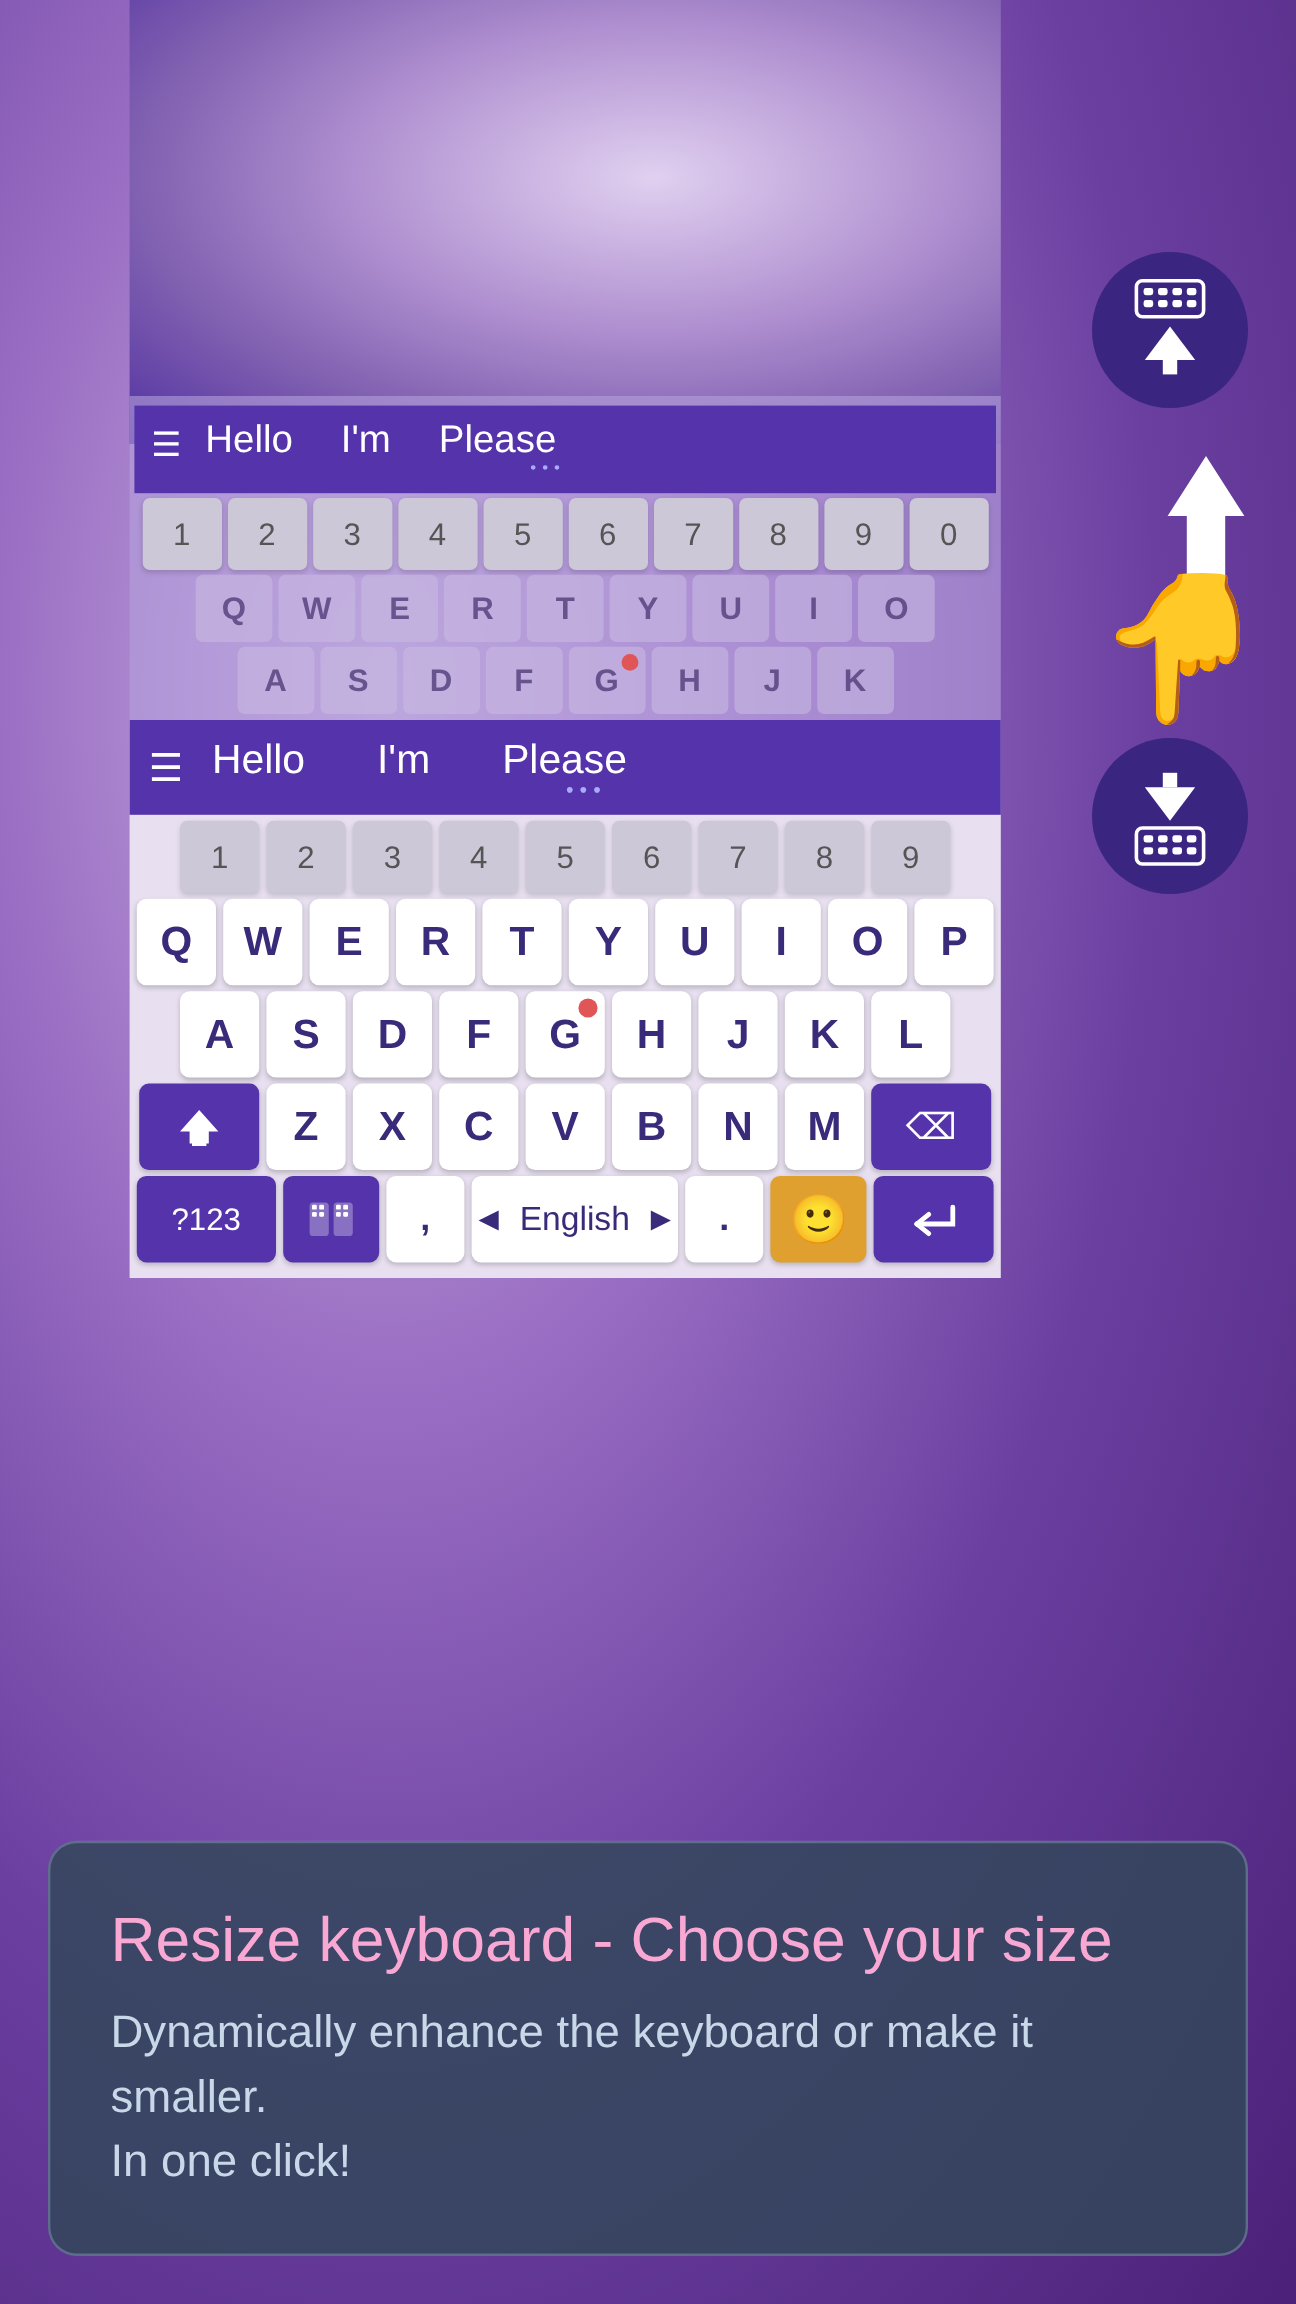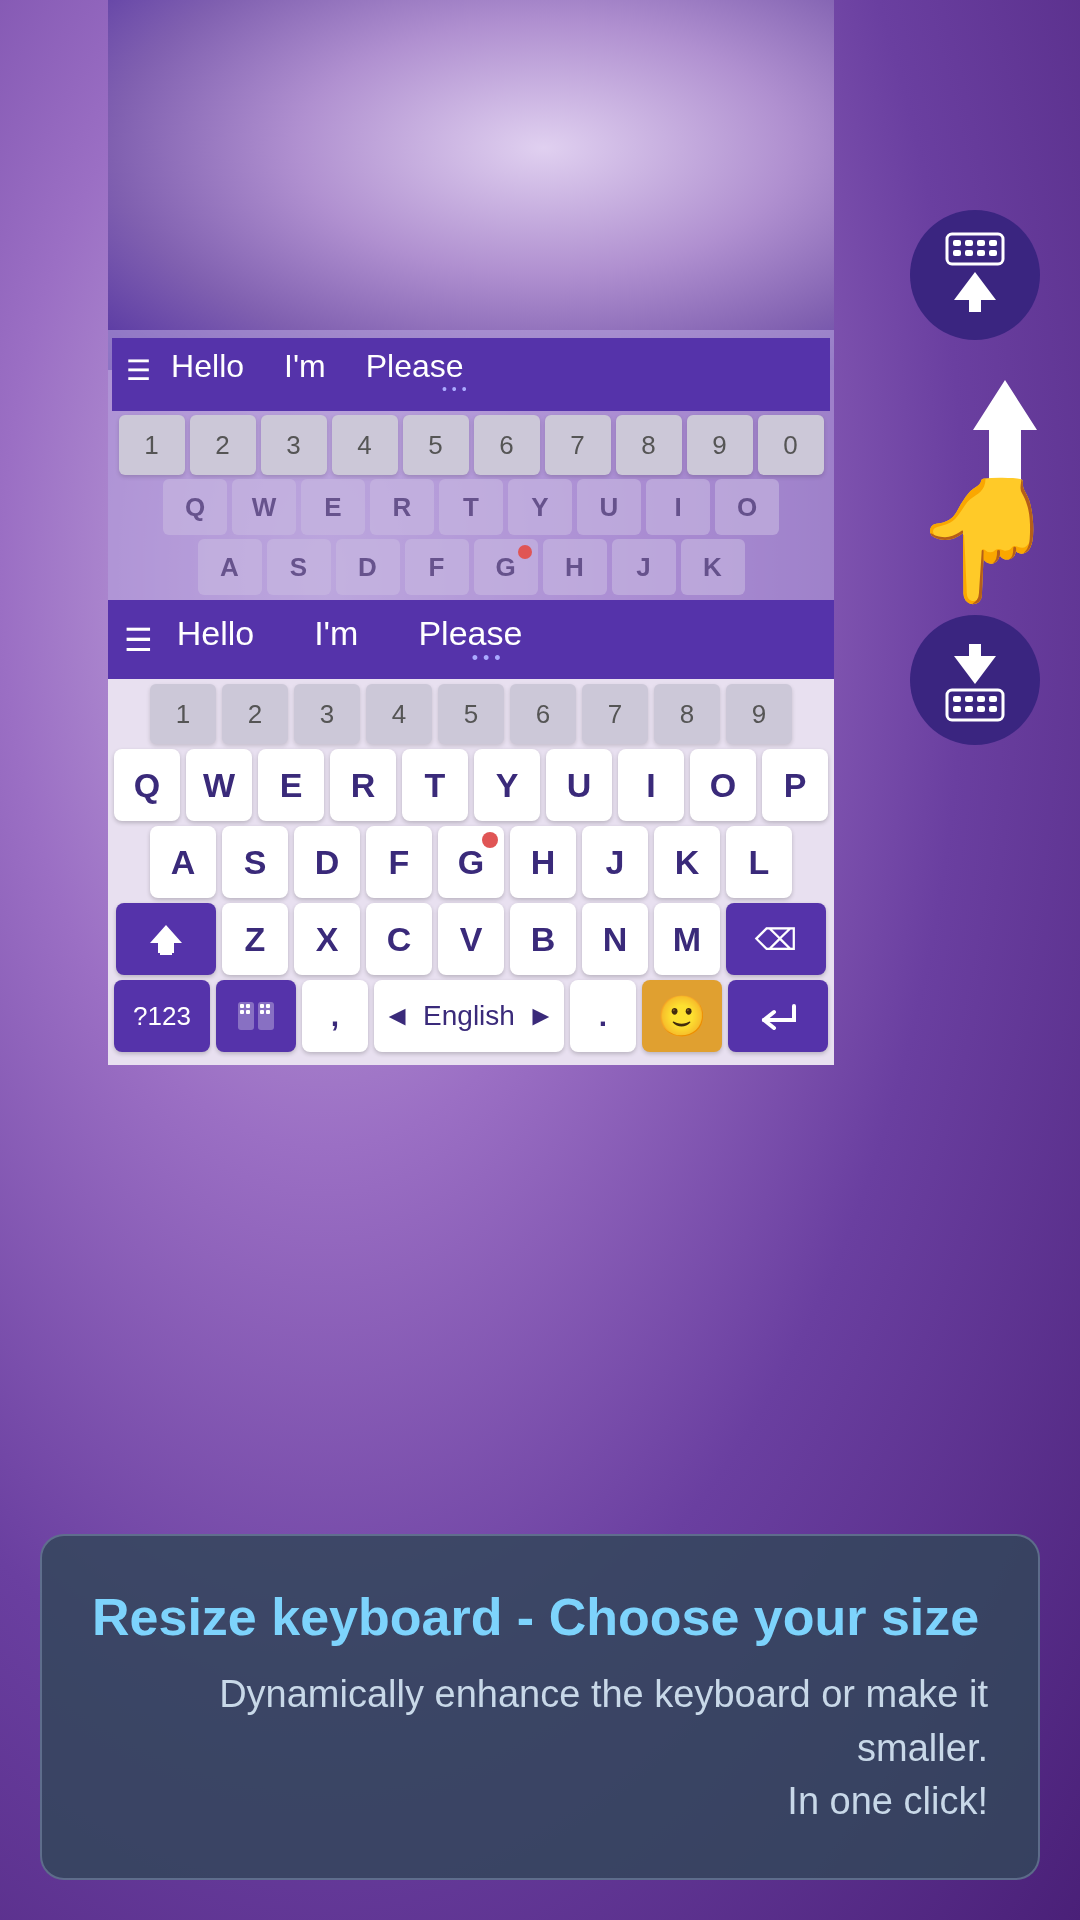--- a/index.html
+++ b/index.html
@@ -164,21 +164,21 @@
 
     .key-shift {
       width: 100px;
     }
 
     .key-backspace {
       width: 100px;
     }
 
     .key-123 {
-      width: 96px;
+      width: 116px;
       font-size: 26px;
     }
 
     .key-lang {
       flex: 1;
       font-size: 28px;
       background: white;
     }
 
     .key-comma {
@@ -265,32 +265,32 @@
       left: 40px;
       right: 40px;
       background: rgba(50, 70, 90, 0.85);
       border-radius: 24px;
       padding: 50px 50px 50px 50px;
       z-index: 5;
       border: 2px solid rgba(150, 170, 200, 0.4);
     }
 
     .info-card .title {
-      color: #7dd3fc;
+      color: #f9a8d4;
       font-size: 52px;
-      font-weight: bold;
+      font-weight: normal;
       margin-bottom: 20px;
       line-height: 1.2;
     }
 
     .info-card .subtitle {
       color: #c8d8e8;
       font-size: 38px;
       line-height: 1.4;
-      text-align: right;
+      text-align: left;
     }
 
     
     .red-dot {
       width: 20px;
       height: 20px;
       background: #e05555;
       border-radius: 10px;
       position: absolute;
     }

